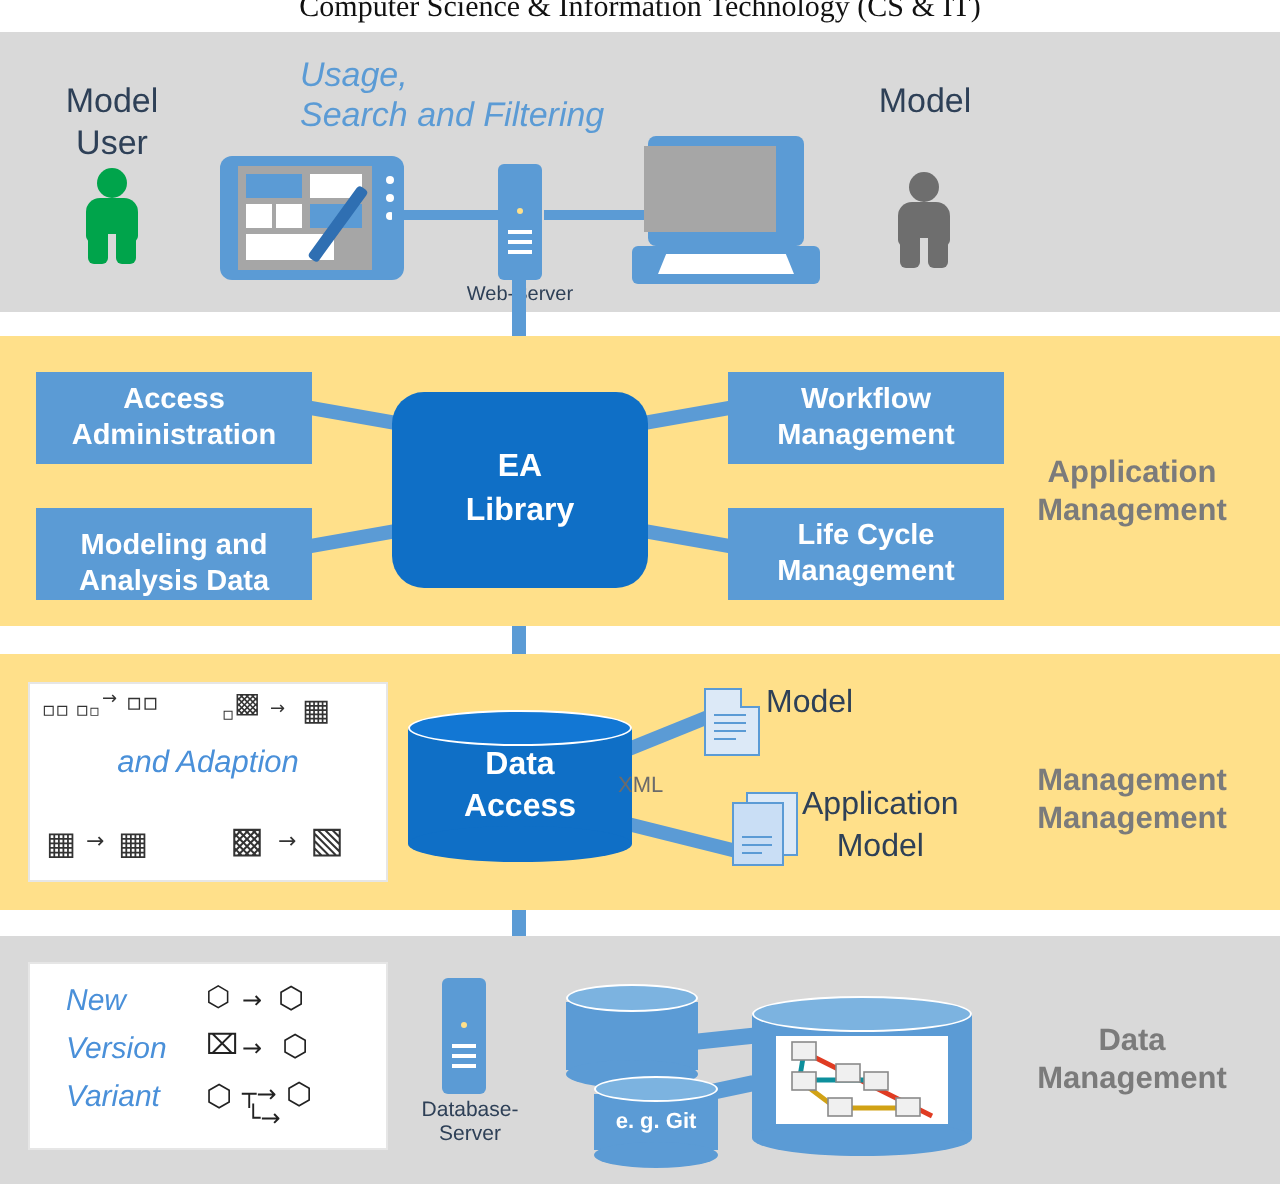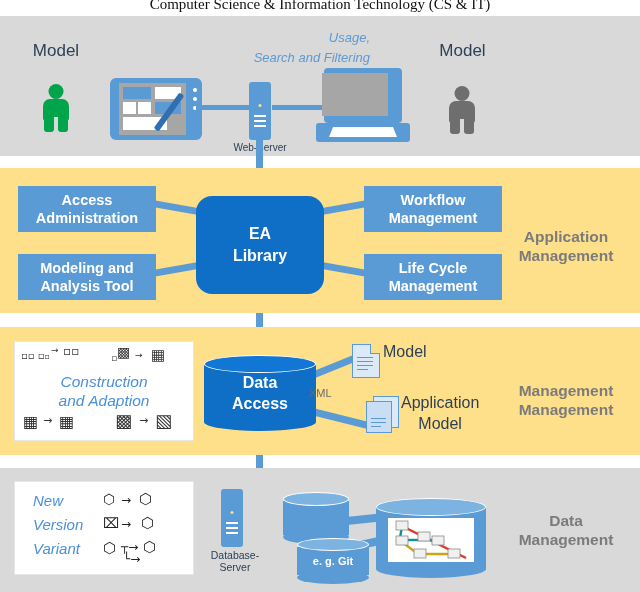--- a/index.html
+++ b/index.html
@@ -33,22 +33,22 @@
 
   
   .spine{position:absolute;left:256px;width:7px;background:#5b9bd5;}
 
   
   .lbl{position:absolute;white-space:nowrap;}
   .actor-name{
     color:#2e4057;font-size:17px;line-height:21px;text-align:center;
   }
   .usage-text{
-    color:#5b9bd5;font-style:italic;font-size:13px;line-height:20px;
-    text-align:right;
+    color:#5b9bd5;font-style:italic;font-size:17px;line-height:20px;
+    text-align:left;
   }
   .small-cap{color:#2e4057;font-size:10px;text-align:center;line-height:12px;}
 
   
   .person{position:absolute;width:34px;height:48px;}
   .person .head{
     position:absolute;left:50%;transform:translateX(-50%);top:0;
     width:15px;height:15px;border-radius:50%;
   }
   .person .body{
@@ -142,20 +142,21 @@
 
 <div id="root">
 
   <div class="paper-header">Computer Science &amp; Information Technology (CS &amp; IT)</div>
 
   <div class="band gray" id="band-frontend"></div>
 
 
   <div class="lbl actor-name" style="left:16px;top:40px;width:80px;">
     <div>Model</div>
+    <div>User</div>
   </div>
   <div class="person" style="left:39px;top:84px;">
     <div class="head" style="background:#00a44b;"></div>
     <div class="body" style="background:#00a44b;"></div>
     <div class="legL" style="background:#00a44b;"></div>
     <div class="legR" style="background:#00a44b;"></div>
     <div class="gap"></div>
   </div>
 
   <div class="tablet" style="left:110px;top:78px;width:92px;height:62px;">
@@ -223,24 +224,24 @@
   <div class="spoke" style="left:150px;top:265px;width:62px;transform:rotate(-10deg);"></div>
   <div class="spoke" style="left:308px;top:205px;width:62px;transform:rotate(-10deg);"></div>
   <div class="spoke" style="left:308px;top:265px;width:62px;transform:rotate(10deg);"></div>
 
   <div class="fbox" style="left:18px;top:186px;width:138px;height:46px;">
     <div>
       <div>Access</div>
       <div>Administration</div>
     </div>
   </div>
-  <div class="fbox" style="left:18px;top:254px;width:138px;height:46px;">
+  <div class="fbox" style="left:18px;top:254px;width:138px;height:46px;align-items:flex-end;">
     <div>
       <div>Modeling and</div>
-      <div>Analysis Tool</div>
+      <div>Analysis Data</div>
     </div>
   </div>
 
   <div class="fbox" style="left:364px;top:186px;width:138px;height:46px;">
     <div>
       <div>Workflow</div>
       <div>Management</div>
     </div>
   </div>
   <div class="fbox" style="left:364px;top:254px;width:138px;height:46px;">
@@ -259,21 +260,20 @@
 
   <div class="band yellow" id="band-information"></div>
 
   <div class="band-label" style="top:381px;">
     <div>Management</div>
     <div>Management</div>
   </div>
 
   <div class="panel" style="left:14px;top:341px;width:178px;height:98px;">
     <div class="panel-title" style="top:30px;">
-      <div>Construction</div>
       <div>and Adaption</div>
     </div>
 
     <div class="cube" style="left:6px;top:8px;font-size:10px;">▫▫ ▫<span style="font-size:8px;">▫</span></div>
     <div class="cube" style="left:36px;top:3px;font-size:9px;">→</div>
     <div class="cube" style="left:48px;top:2px;font-size:12px;">▫▫</div>
     <div class="cube" style="left:102px;top:2px;font-size:14px;">▩</div>
     <div class="cube" style="left:96px;top:11px;font-size:9px;">▫</div>
     <div class="cube" style="left:120px;top:8px;font-size:9px;">→</div>
     <div class="cube" style="left:136px;top:4px;font-size:15px;">▦</div>
@@ -368,21 +368,21 @@
   <div class="pipe" style="left:318px;top:520px;width:60px;height:8px;transform:rotate(-6deg);transform-origin:0 50%;"></div>
   <div class="pipe" style="left:318px;top:550px;width:60px;height:8px;transform:rotate(-12deg);transform-origin:0 50%;"></div>
   <div class="pipe" style="left:304px;top:516px;width:40px;height:8px;transform:rotate(62deg);transform-origin:0 50%;"></div>
 
   <div class="cyl" style="left:283px;top:492px;width:66px;height:52px;">
     <div class="body" style="background:#5b9bd5;"></div>
     <div class="bot" style="background:#5b9bd5;height:14px;"></div>
     <div class="top" style="background:#7cb3e0;height:14px;border:1.2px solid #ffffff;box-sizing:border-box;"></div>
   </div>
 
-  <div class="cyl" style="left:297px;top:538px;width:72px;height:46px;">
+  <div class="cyl" style="left:297px;top:538px;width:62px;height:46px;">
     <div class="body" style="background:#5b9bd5;"></div>
     <div class="bot" style="background:#5b9bd5;height:13px;"></div>
     <div class="top" style="background:#7cb3e0;height:13px;border:1.2px solid #ffffff;box-sizing:border-box;"></div>
     <div class="txt" style="font-size:11px;">e. g. Git</div>
   </div>
 
   <div class="cyl" style="left:376px;top:498px;width:110px;height:80px;">
     <div class="body" style="background:#5b9bd5;"></div>
     <div class="bot" style="background:#5b9bd5;"></div>
     <div class="top" style="background:#7cb3e0;border:1.5px solid #ffffff;box-sizing:border-box;"></div>

